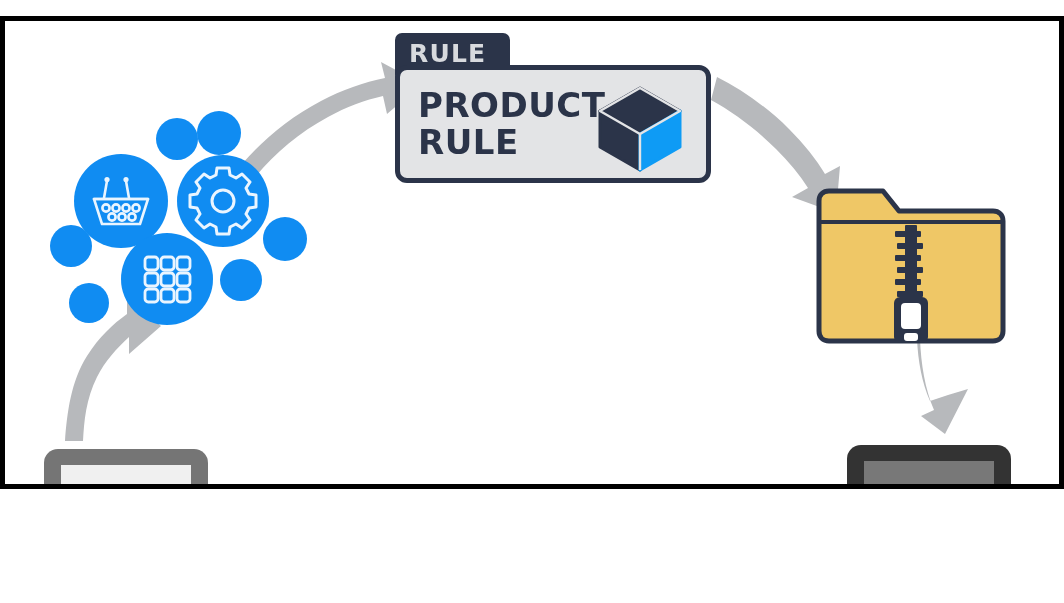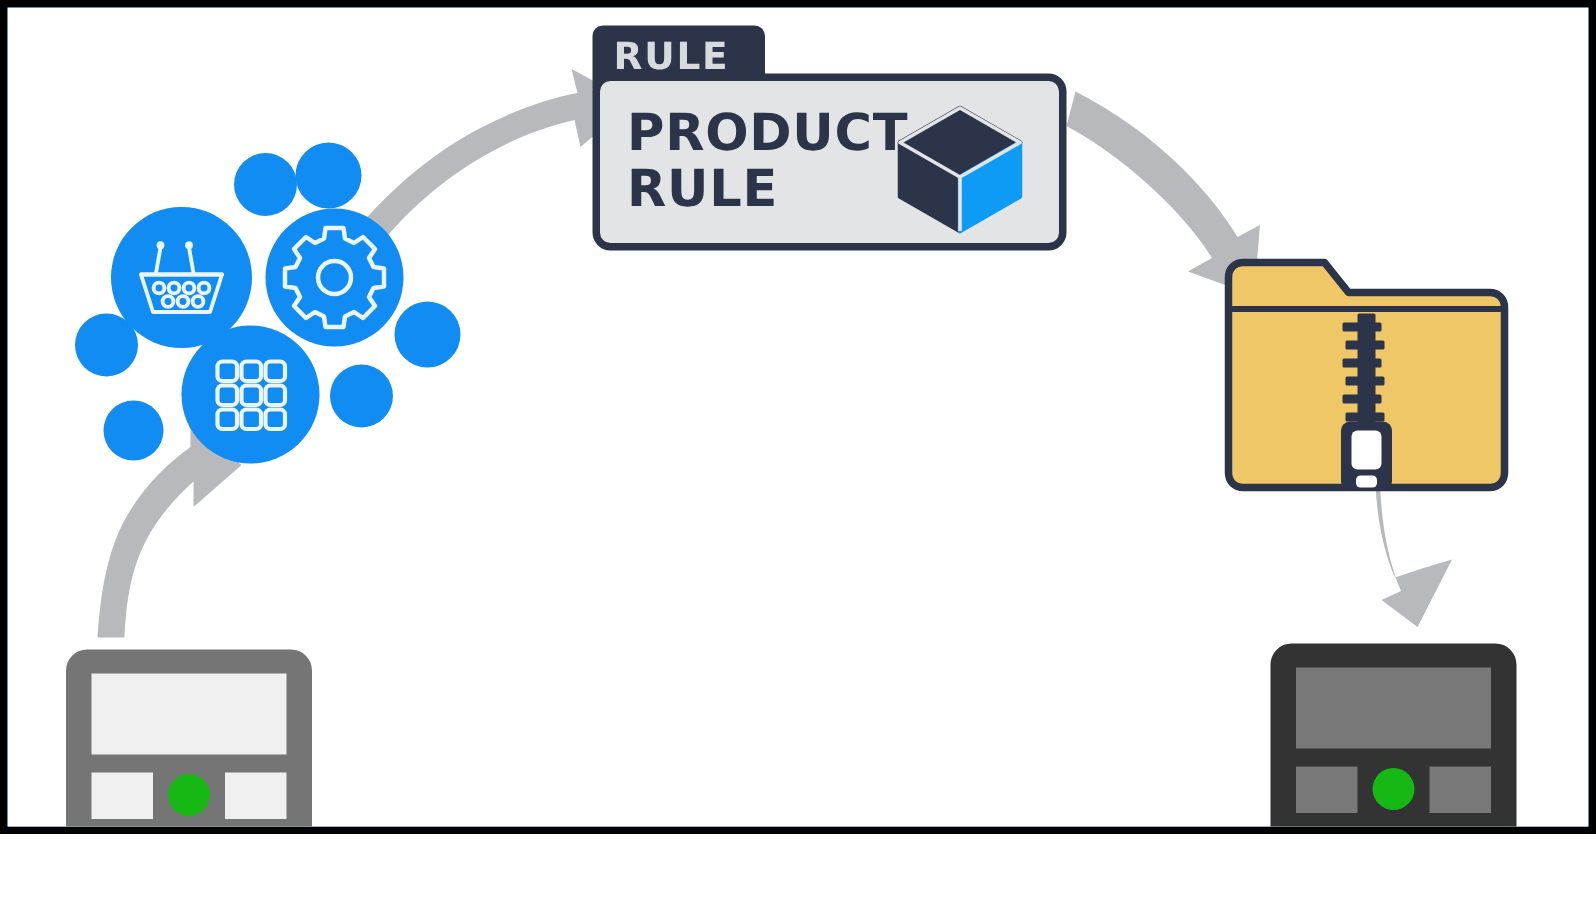--- a/index.html
+++ b/index.html
@@ -10,25 +10,26 @@
   body {
     width: 1064px;
     height: 603px;
     overflow: hidden;
     font-family: "Liberation Sans", sans-serif;
   }
 
   #frame {
     position: relative;
     width: 1064px;
-    height: 556px;
-    background: #7dd3fc;
+    height: 473px;
+    background: #15803d;
     box-sizing: border-box;
     border: 5px solid #000000;
     overflow: hidden;
+    margin-top: 16px;
   }
 
   #canvas {
     position: absolute;
     left: 0;
     top: 0;
     width: 1054px;
     height: 593px;
     background: #ffffff;
   }

